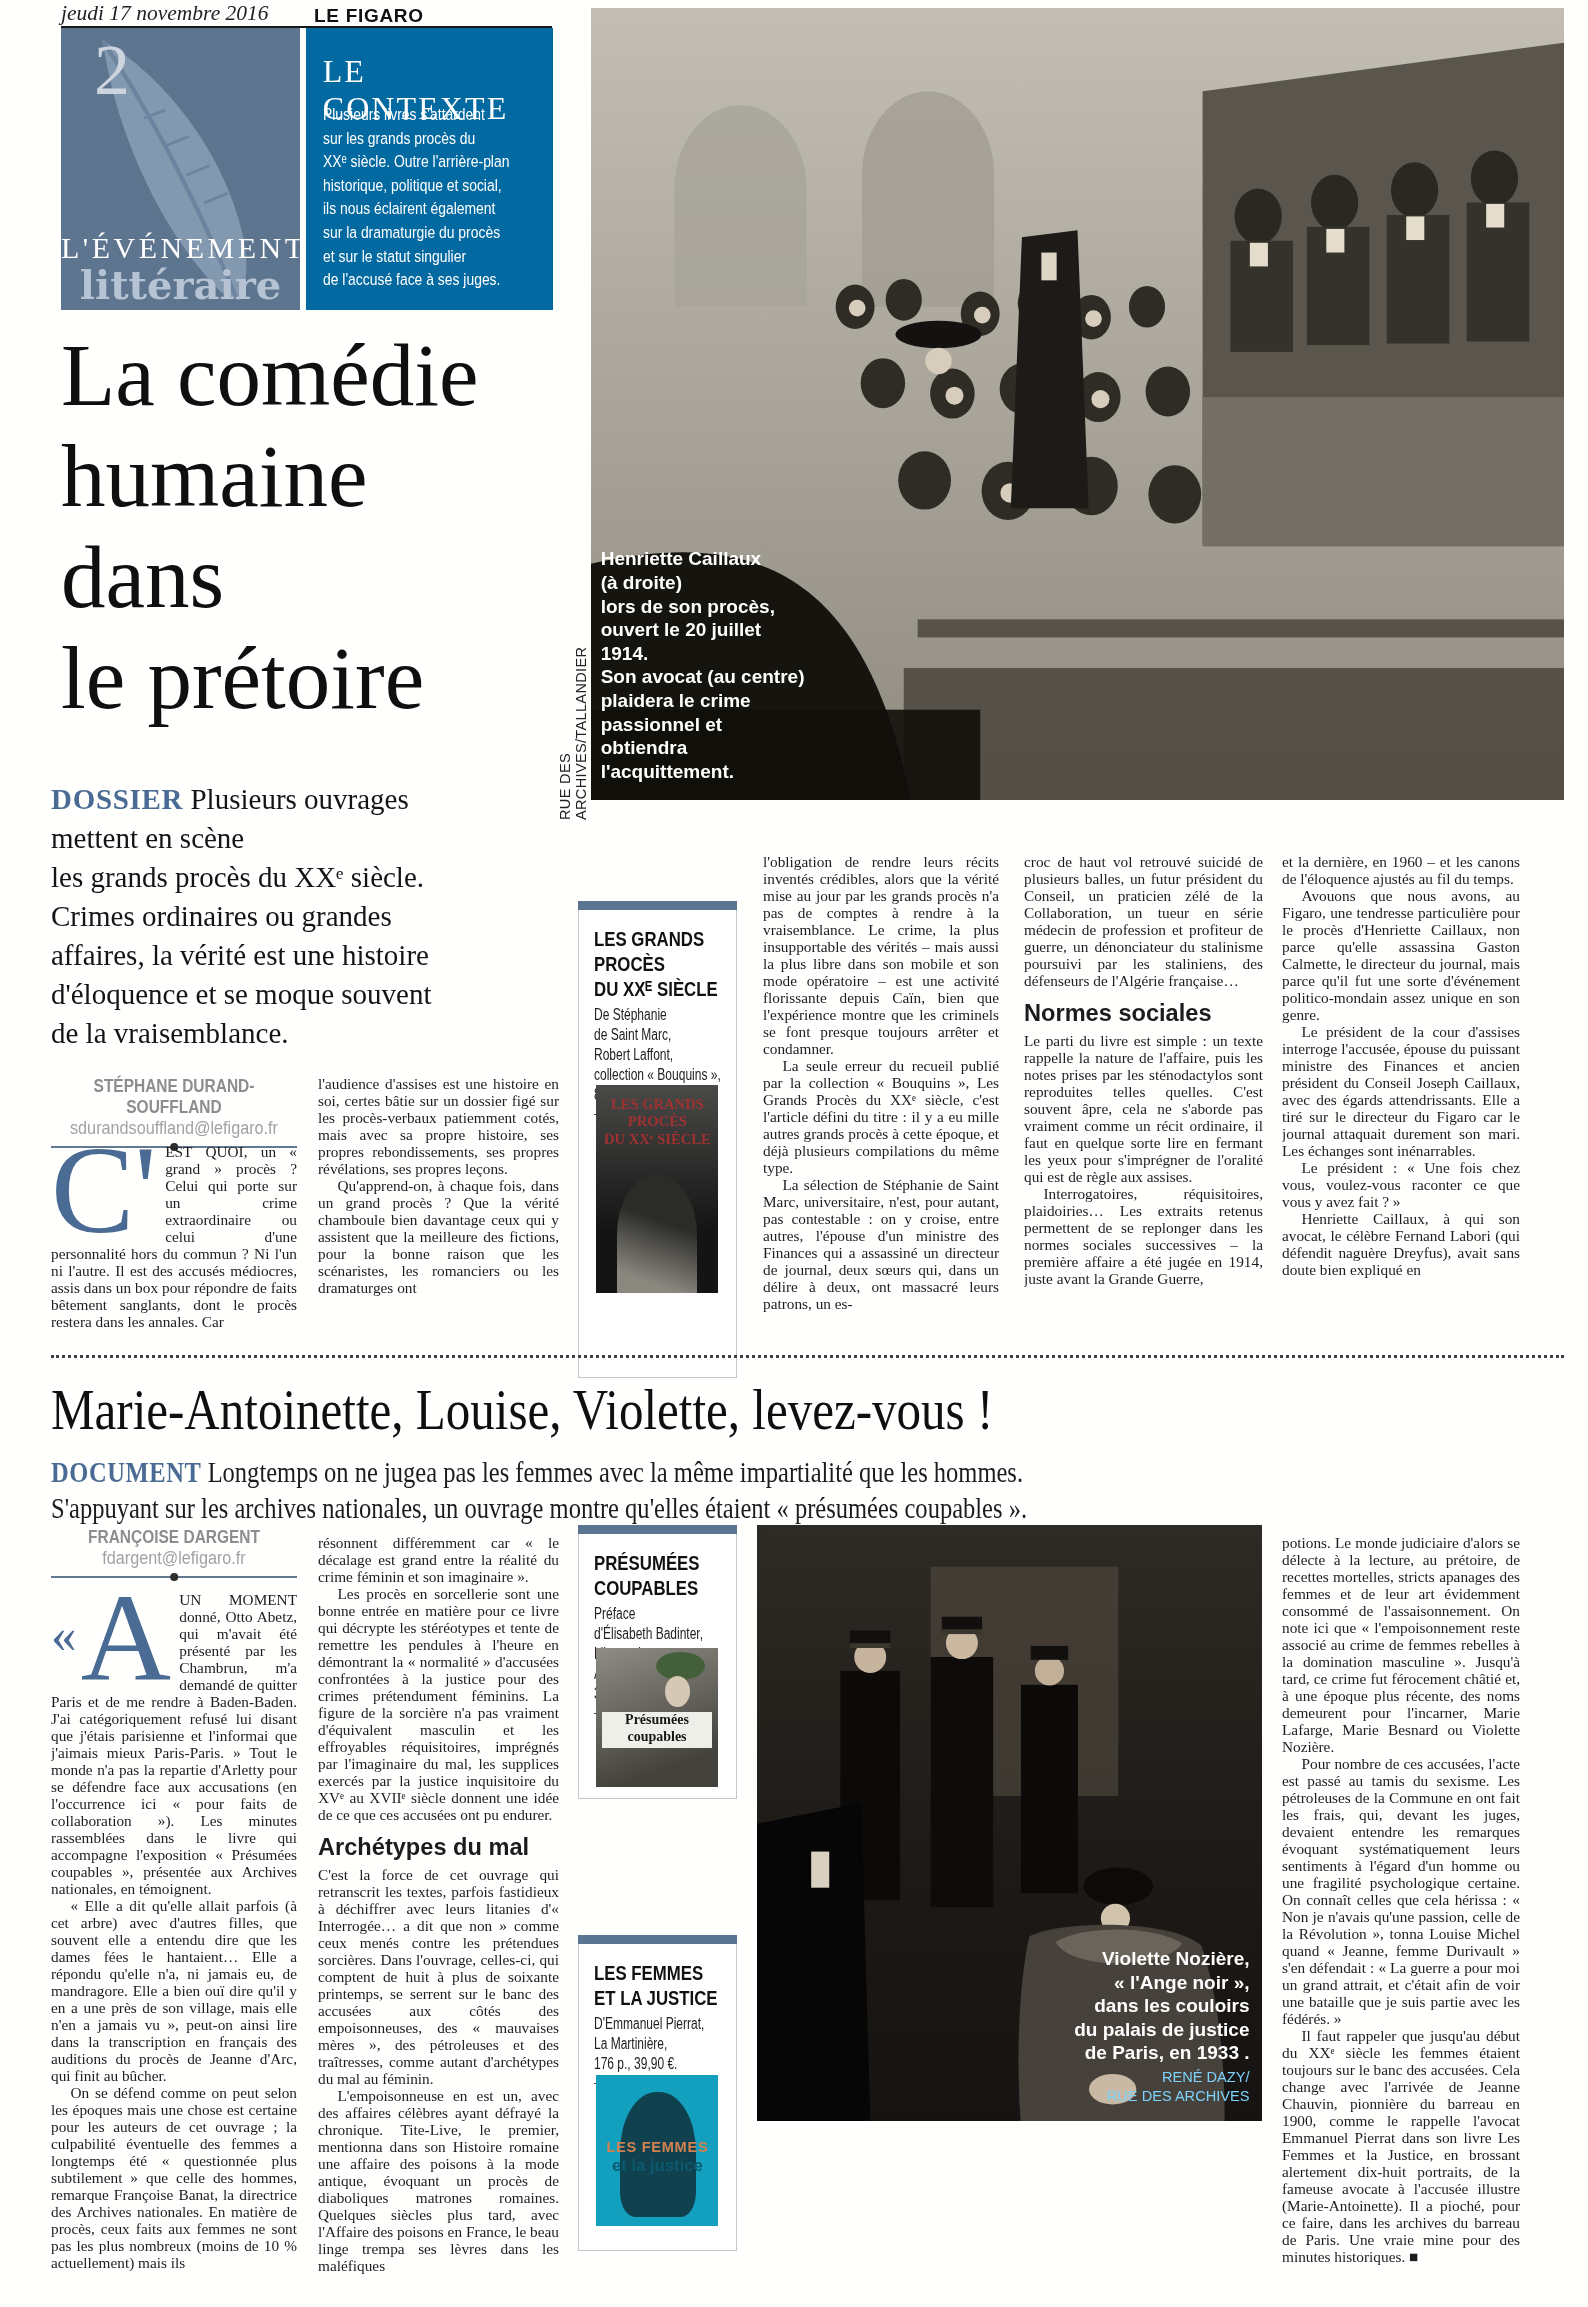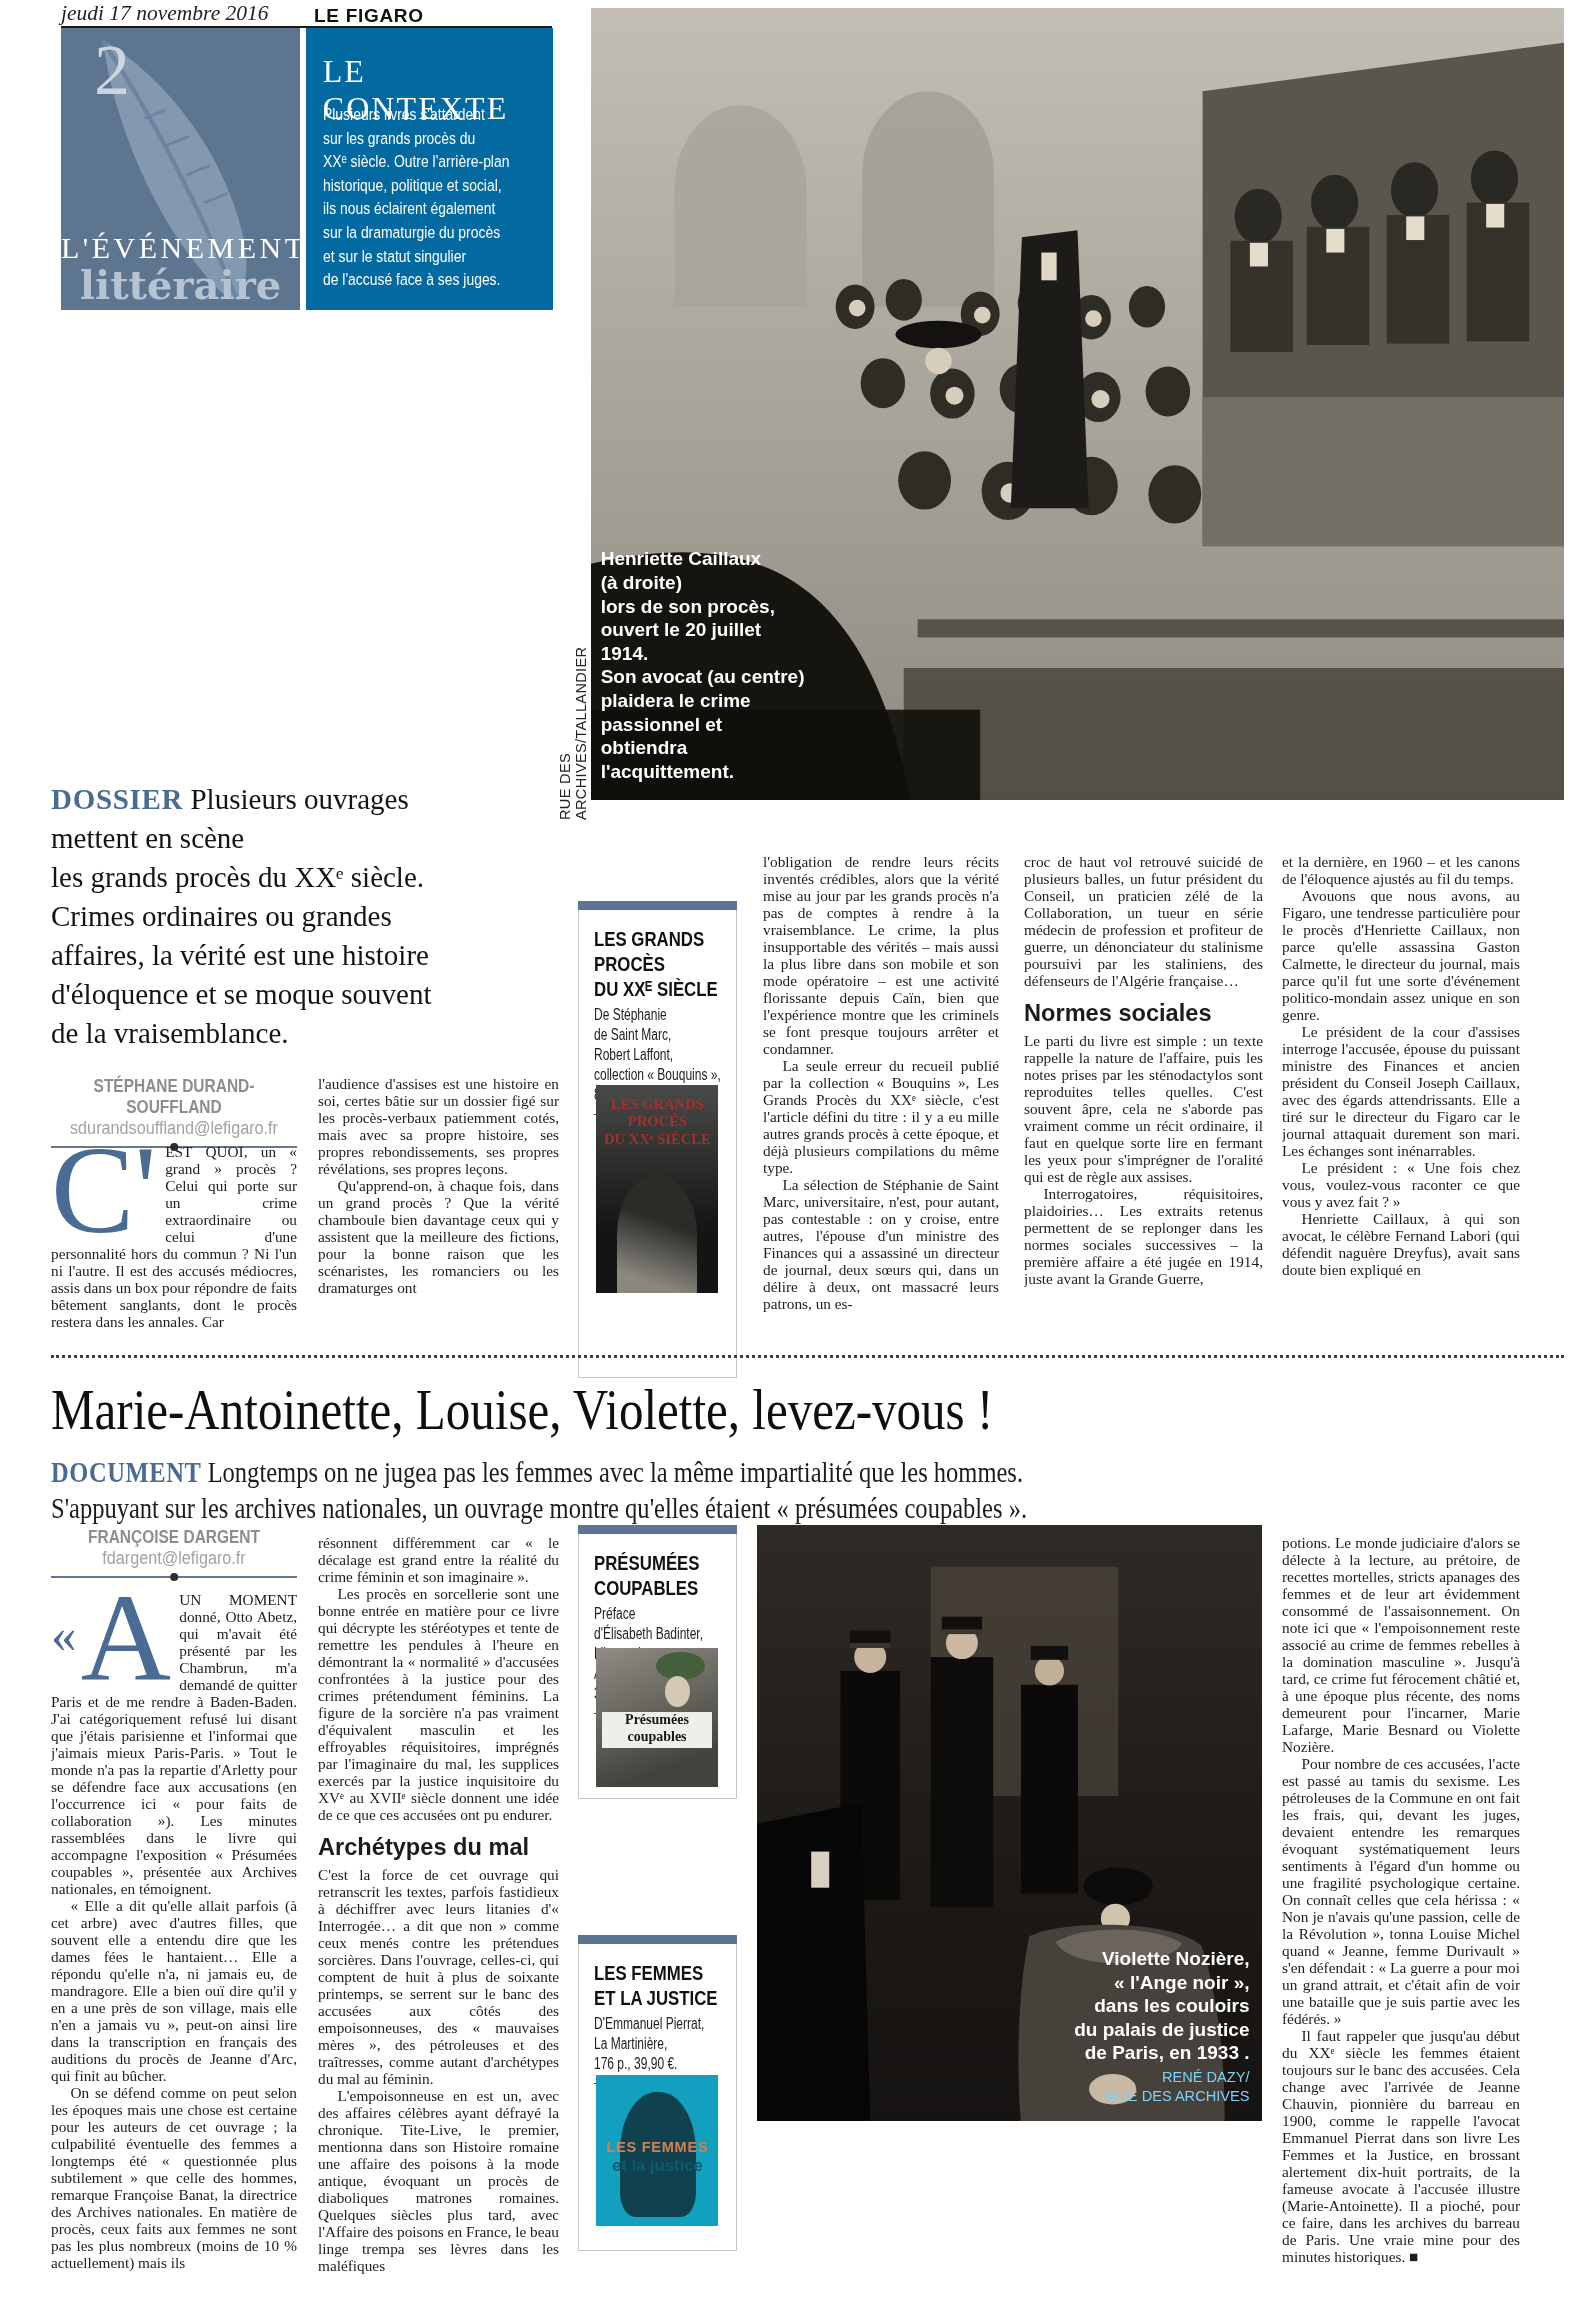--- a/index.html
+++ b/index.html
@@ -215,20 +215,24 @@
 (à droite)
 lors de son procès,
 ouvert le 20 juillet 1914.
 Son avocat (au centre)
 plaidera le crime
 passionnel et obtiendra
 l'acquittement.</div>
   </div>
   <div class="abs vcredit">RUE DES ARCHIVES/TALLANDIER</div>
 
+  <div class="abs hl1">La comédie
+humaine
+dans
+le prétoire</div>
   <div class="abs sf1">
     <span class="kicker">DOSSIER</span>
     <span class="pre">Plusieurs ouvrages
 mettent en scène
 les grands procès du XXᵉ siècle.
 Crimes ordinaires ou grandes
 affaires, la vérité est une histoire
 d'éloquence et se moque souvent
 de la vraisemblance.</span>
   </div>

